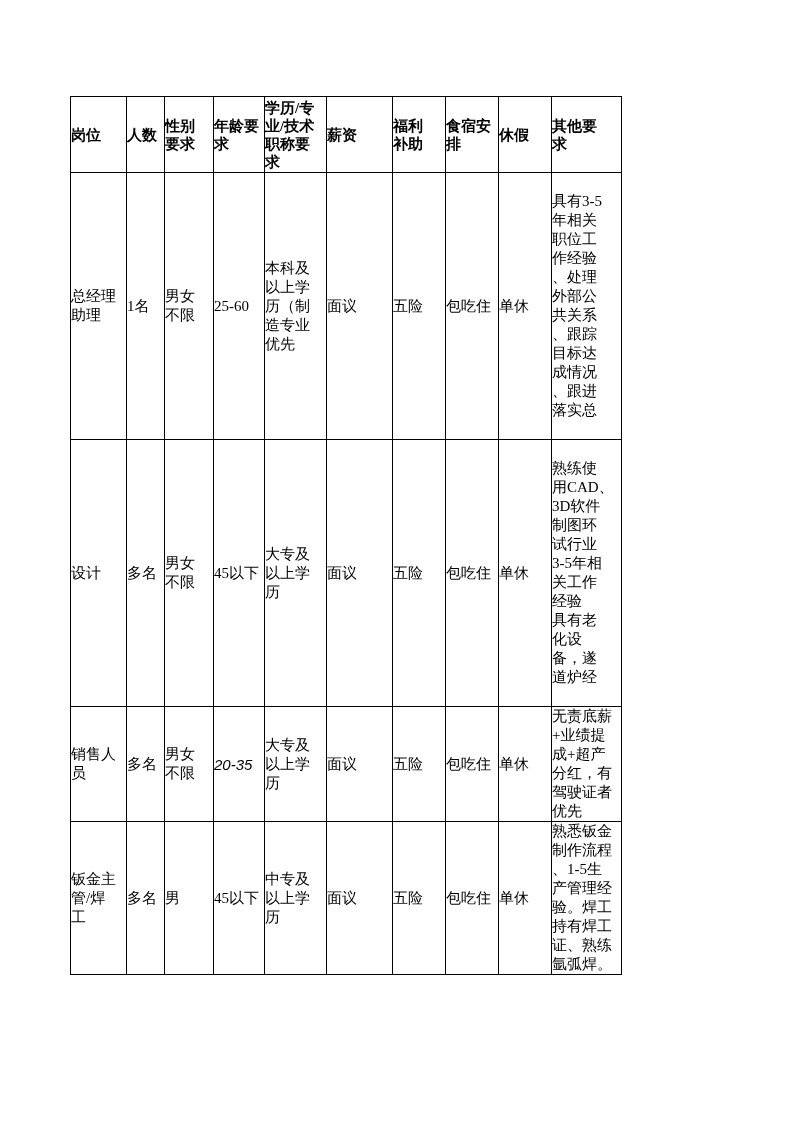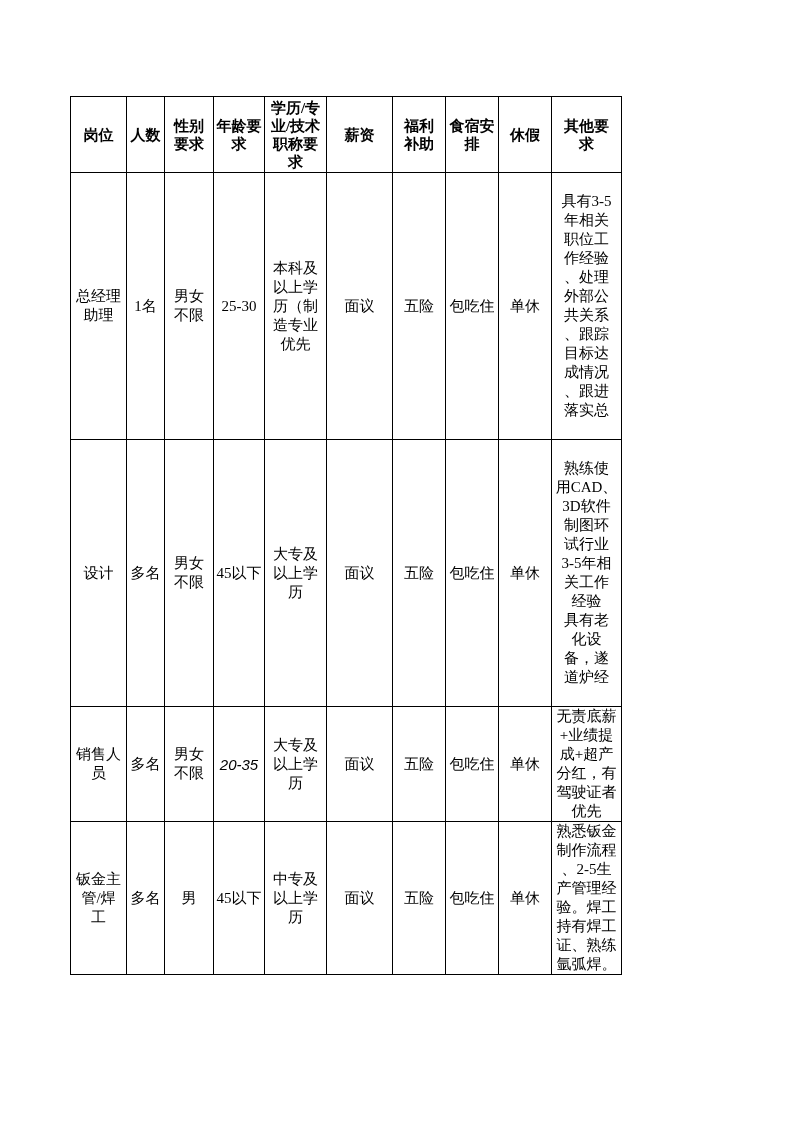--- a/index.html
+++ b/index.html
@@ -19,21 +19,21 @@
   table.recruit {
     position: absolute;
     left: 70px;
     top: 96px;
     border-collapse: collapse;
     table-layout: fixed;
   }
   table.recruit th,
   table.recruit td {
     border: 1px solid #000000;
-    text-align: center;
+    text-align: left;
     vertical-align: middle;
     font-size: 15px;
     line-height: 19px;
     font-weight: normal;
     white-space: pre-line;
     padding: 0;
     overflow: hidden;
   }
   table.recruit th {
     font-weight: bold;
@@ -101,21 +101,21 @@
       <th>其他要
 求</th>
     </tr>
 
     <tr style="height:230px">
       <td>总经理
 助理</td>
       <td>1名</td>
       <td>男女
 不限</td>
-      <td>25-30</td>
+      <td>25-60</td>
       <td>本科及
 以上学
 历（制
 造专业
 优先</td>
       <td class="salary">面议</td>
       <td>五险</td>
       <td>包吃住</td>
       <td>单休</td>
       <td class="other">
@@ -194,21 +194,21 @@
       <td>45以下</td>
       <td>中专及
 以上学
 历</td>
       <td class="salary">面议</td>
       <td>五险</td>
       <td>包吃住</td>
       <td>单休</td>
       <td class="other-sm">熟悉钣金
 制作流程
-、2-5生
+、1-5生
 产管理经
 验。焊工
 持有焊工
 证、熟练
 氩弧焊。</td>
     </tr>
   </tbody>
     </table>
 </div>
 

